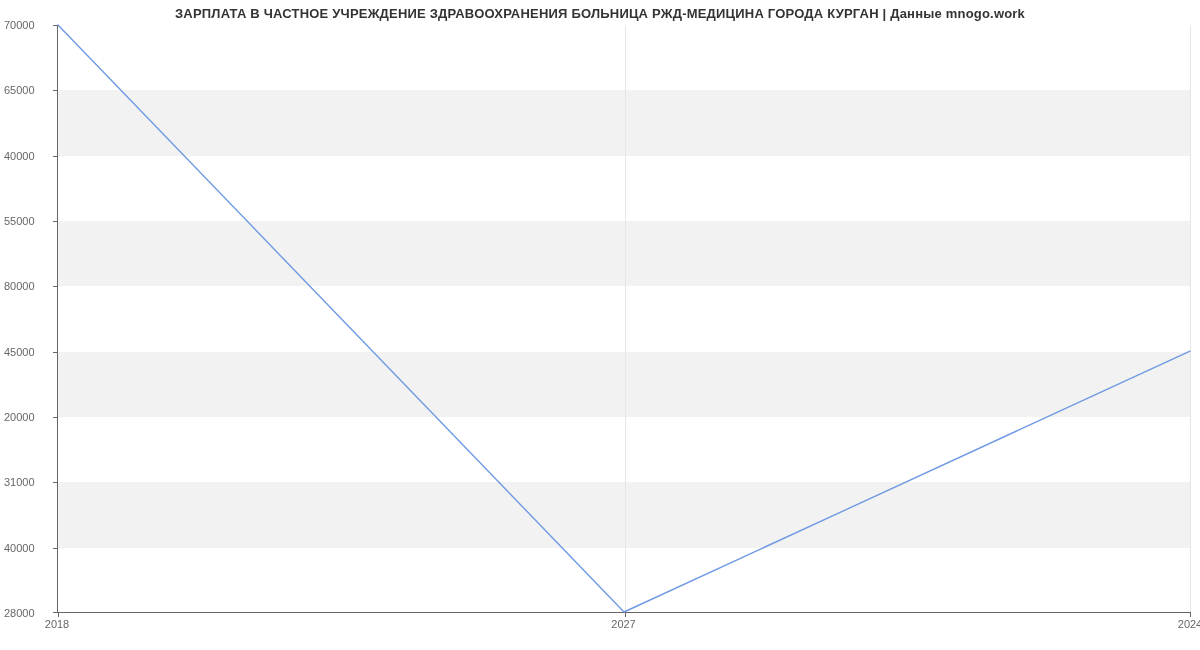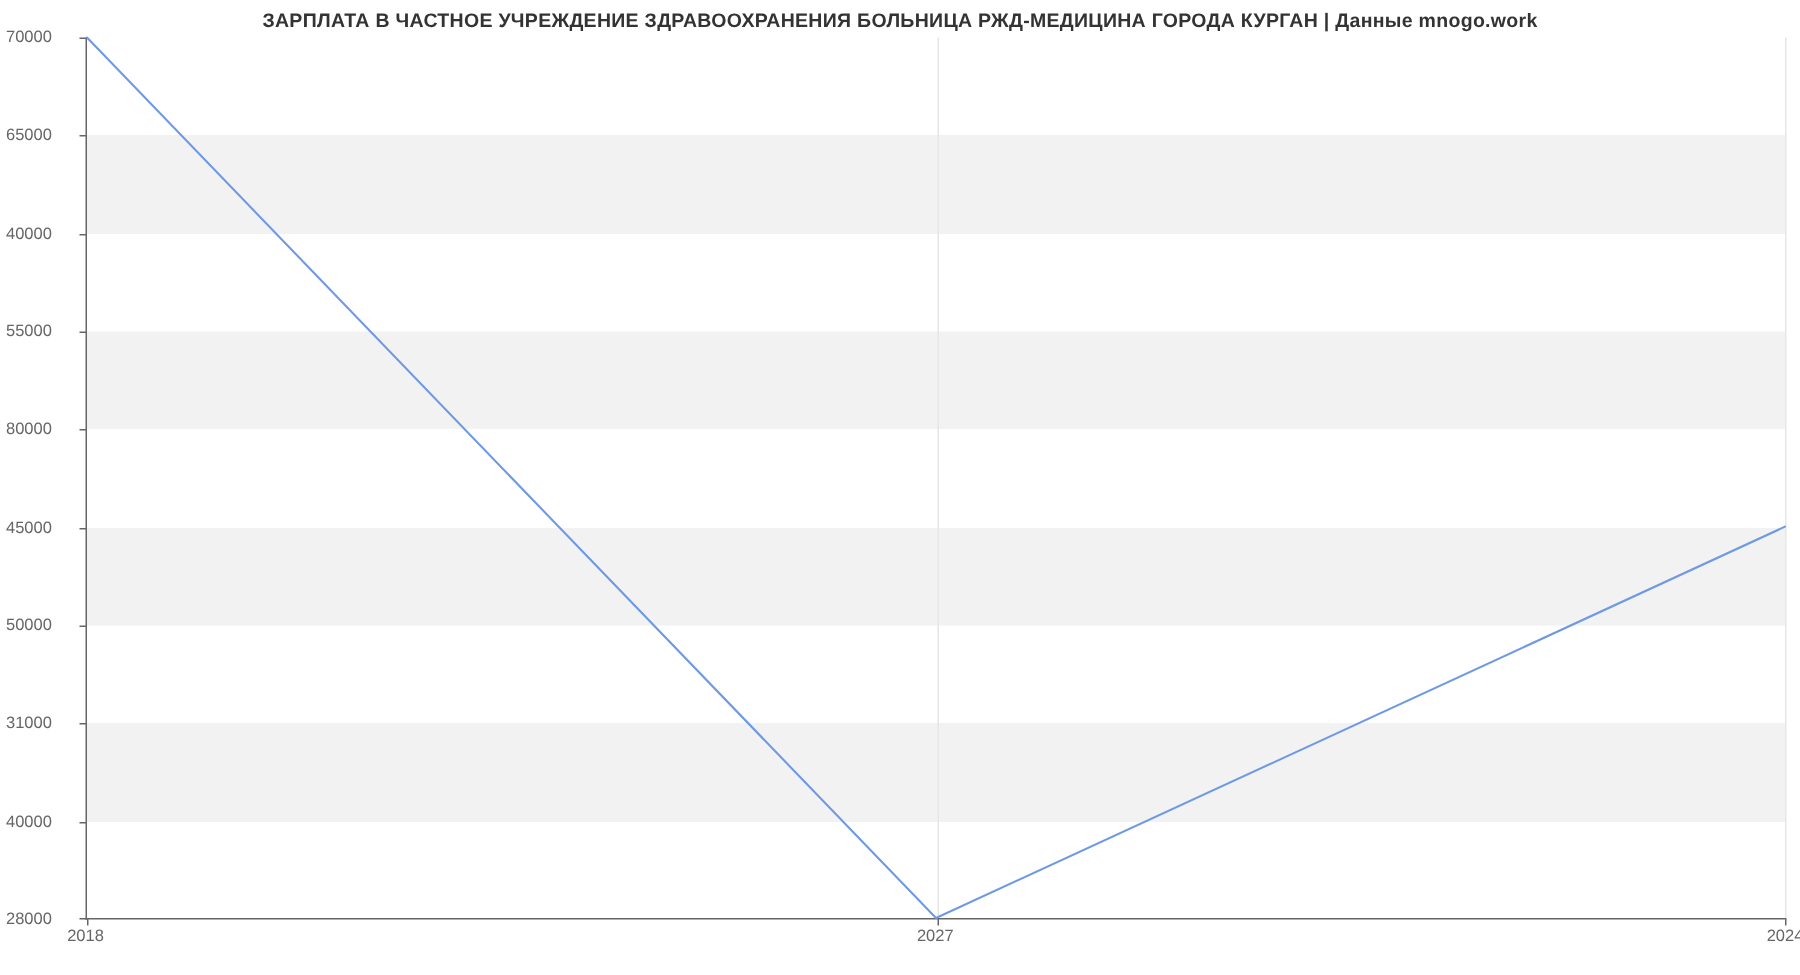--- a/index.html
+++ b/index.html
@@ -88,21 +88,21 @@
 </style>
 </head>
 <body>
 
 <div class="chart-wrap">
   <div class="title">ЗАРПЛАТА В ЧАСТНОЕ УЧРЕЖДЕНИЕ ЗДРАВООХРАНЕНИЯ БОЛЬНИЦА РЖД-МЕДИЦИНА ГОРОДА КУРГАН | Данные mnogo.work</div>
 
   <div class="y-label" style="top:613px">28000</div>
   <div class="y-label" style="top:547.7px">40000</div>
   <div class="y-label" style="top:482.3px">31000</div>
-  <div class="y-label" style="top:417px">50000</div>
+  <div class="y-label" style="top:417px">20000</div>
   <div class="y-label" style="top:351.7px">45000</div>
   <div class="y-label" style="top:286.3px">80000</div>
   <div class="y-label" style="top:221px">55000</div>
   <div class="y-label" style="top:155.7px">40000</div>
   <div class="y-label" style="top:90.3px">65000</div>
   <div class="y-label" style="top:25px">70000</div>
 
   <div class="x-label" style="left:57px">2018</div>
   <div class="x-label" style="left:623.5px">2027</div>
   <div class="x-label" style="left:1190px">2024</div>

